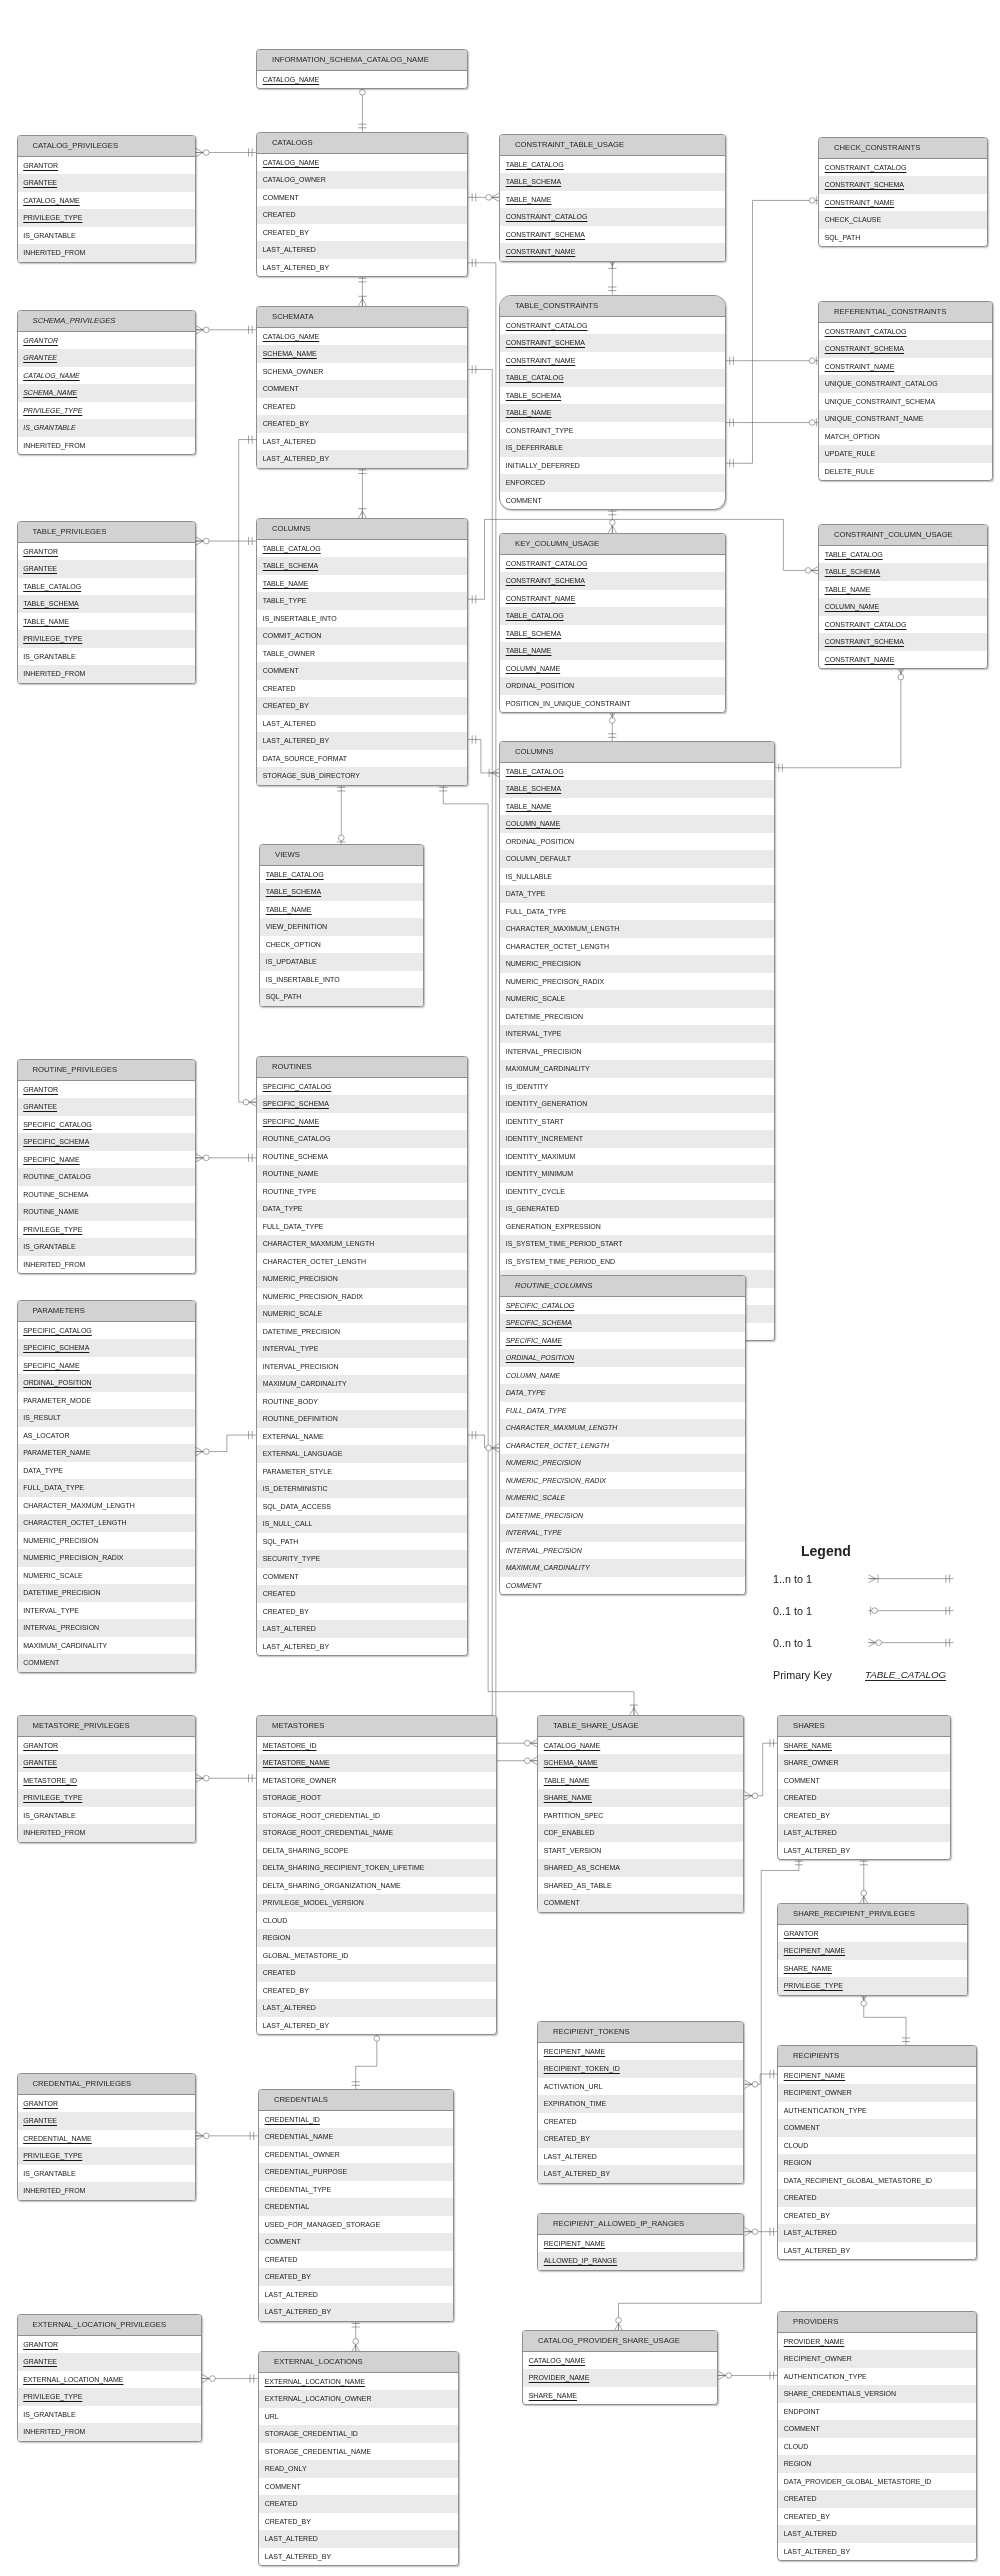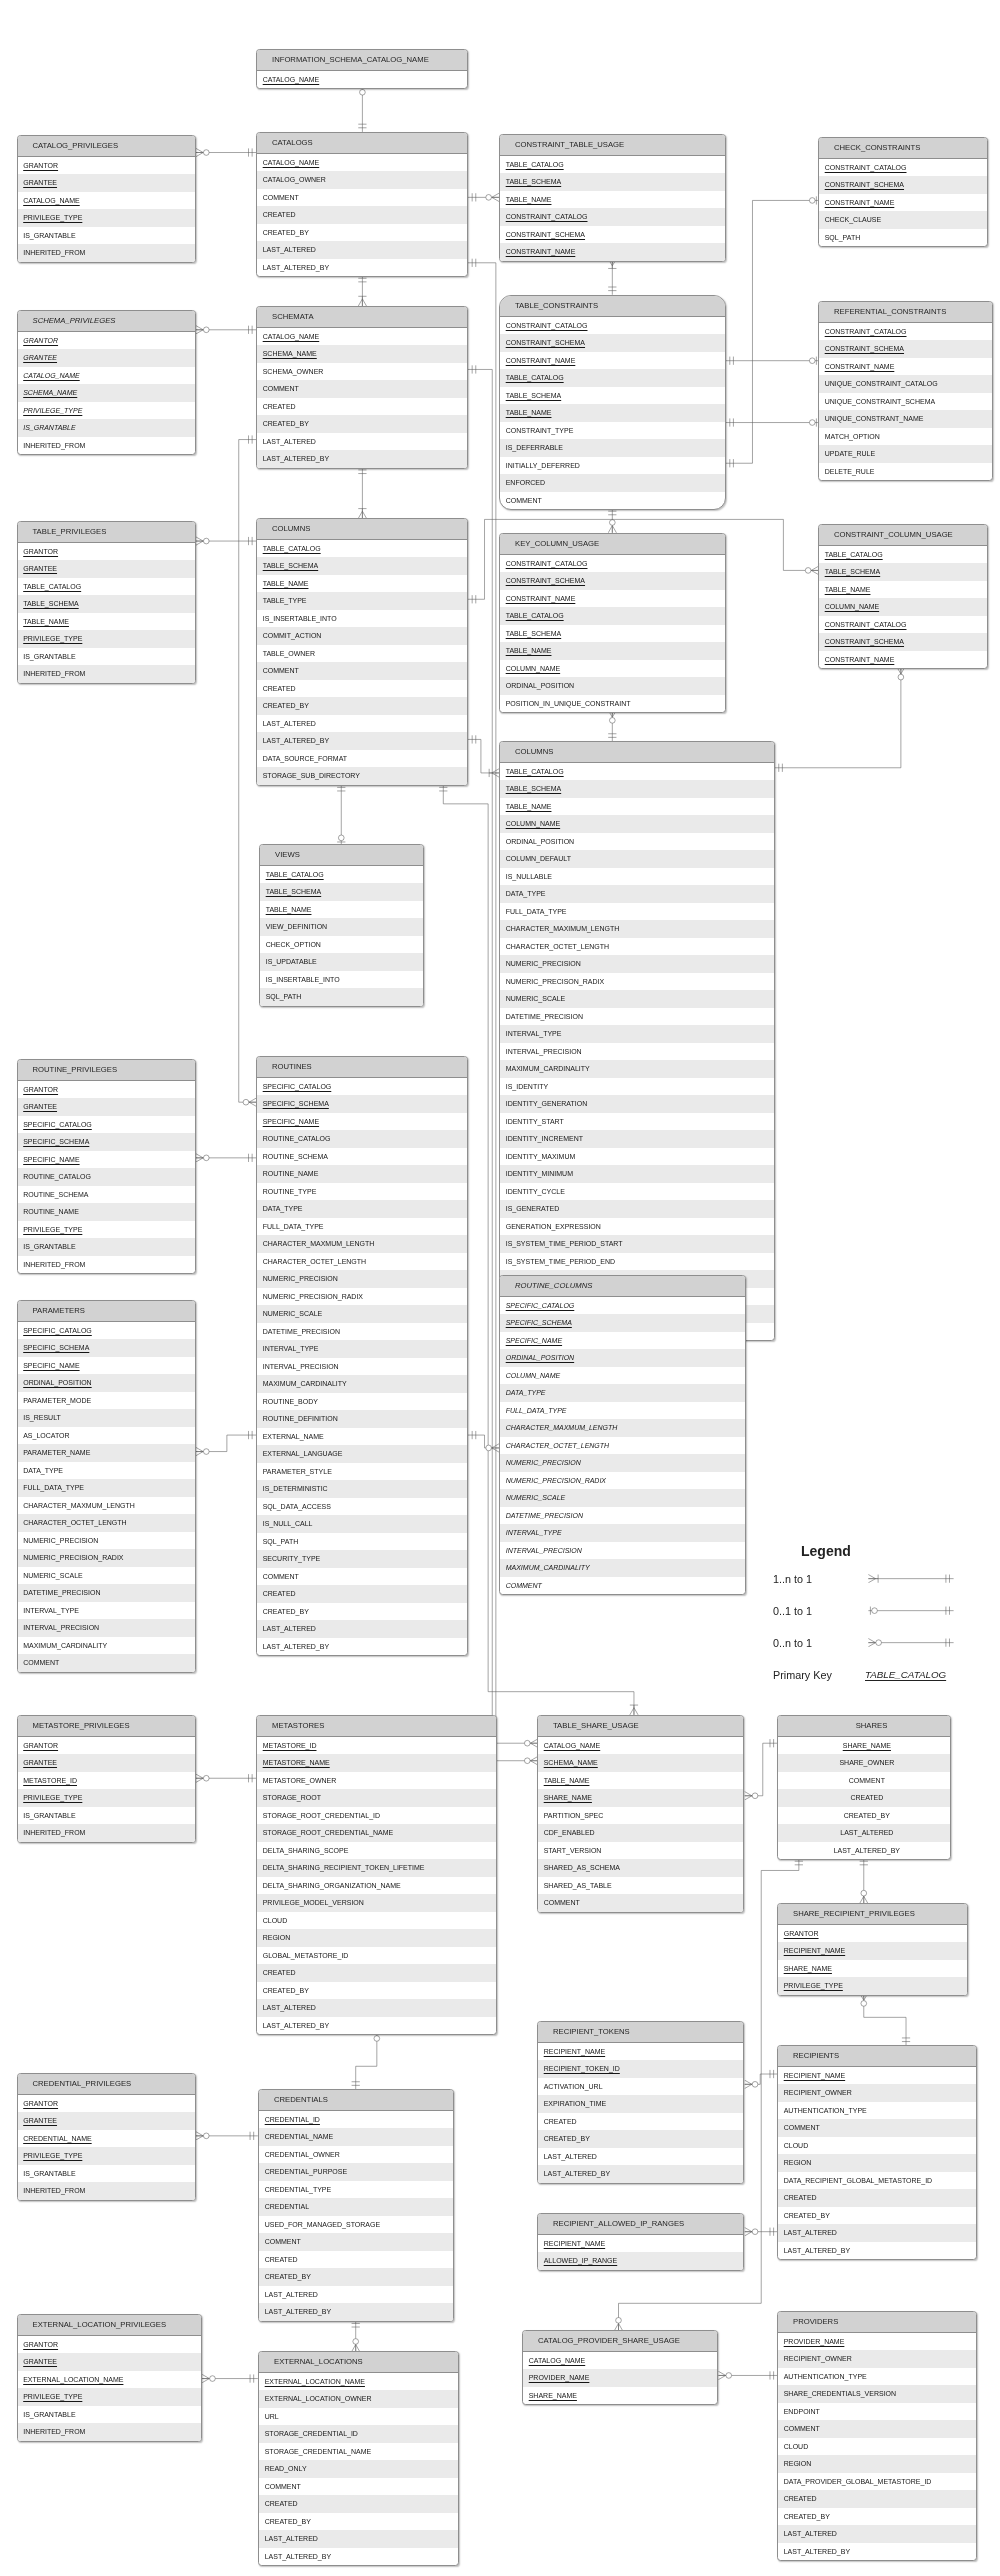--- a/index.html
+++ b/index.html
@@ -400,21 +400,21 @@
         <div class="ent-field alt pk">SCHEMA_NAME</div>
         <div class="ent-field pk">TABLE_NAME</div>
         <div class="ent-field alt pk">SHARE_NAME</div>
         <div class="ent-field">PARTITION_SPEC</div>
         <div class="ent-field alt">CDF_ENABLED</div>
         <div class="ent-field">START_VERSION</div>
         <div class="ent-field alt">SHARED_AS_SCHEMA</div>
         <div class="ent-field">SHARED_AS_TABLE</div>
         <div class="ent-field alt">COMMENT</div>
       </div>
-      <div class="entity" style="left: 777px; top: 1715px; width: 174px; text-align: center;">
+      <div class="entity" style="left: 777px; top: 1715px; width: 174px;">
         <div class="ent-title">SHARES</div>
         <div class="ent-field pk">SHARE_NAME</div>
         <div class="ent-field alt">SHARE_OWNER</div>
         <div class="ent-field">COMMENT</div>
         <div class="ent-field alt">CREATED</div>
         <div class="ent-field">CREATED_BY</div>
         <div class="ent-field alt">LAST_ALTERED</div>
         <div class="ent-field">LAST_ALTERED_BY</div>
       </div>
       <div class="entity" style="left: 777px; top: 1903px; width: 191px;">

